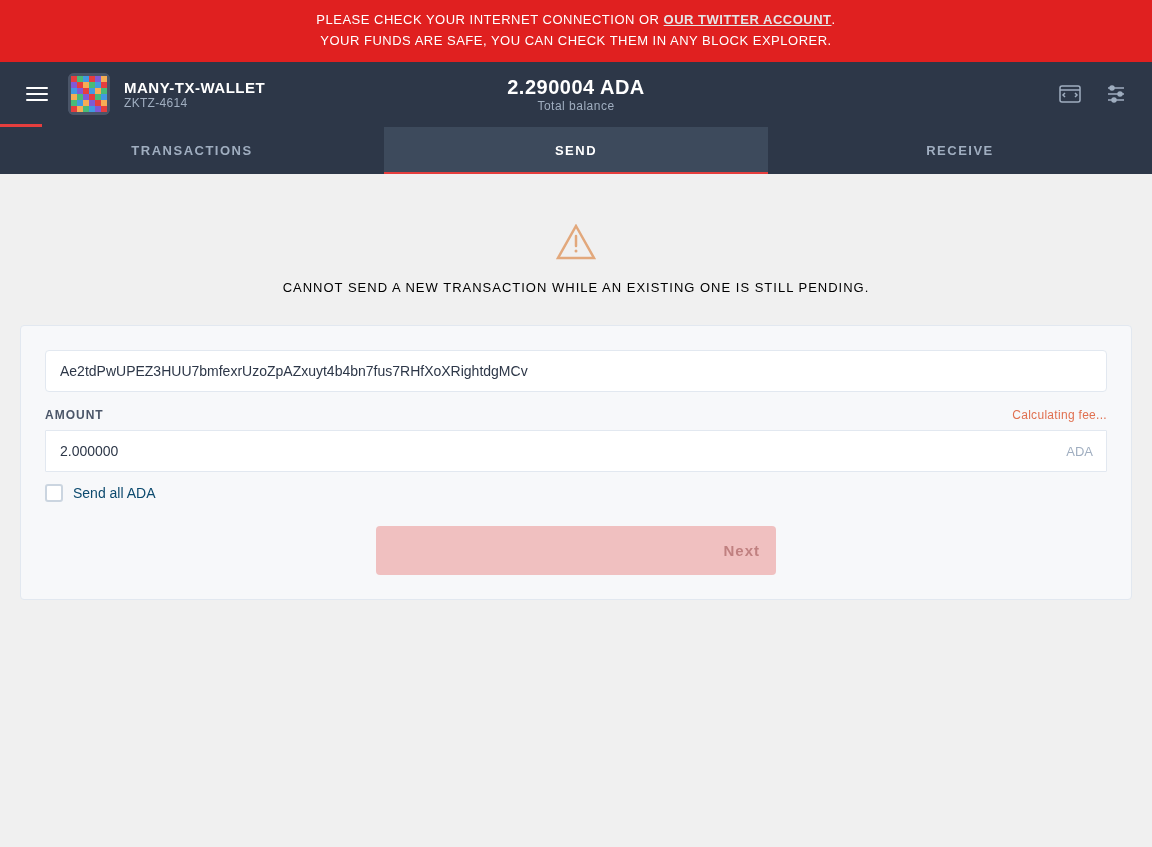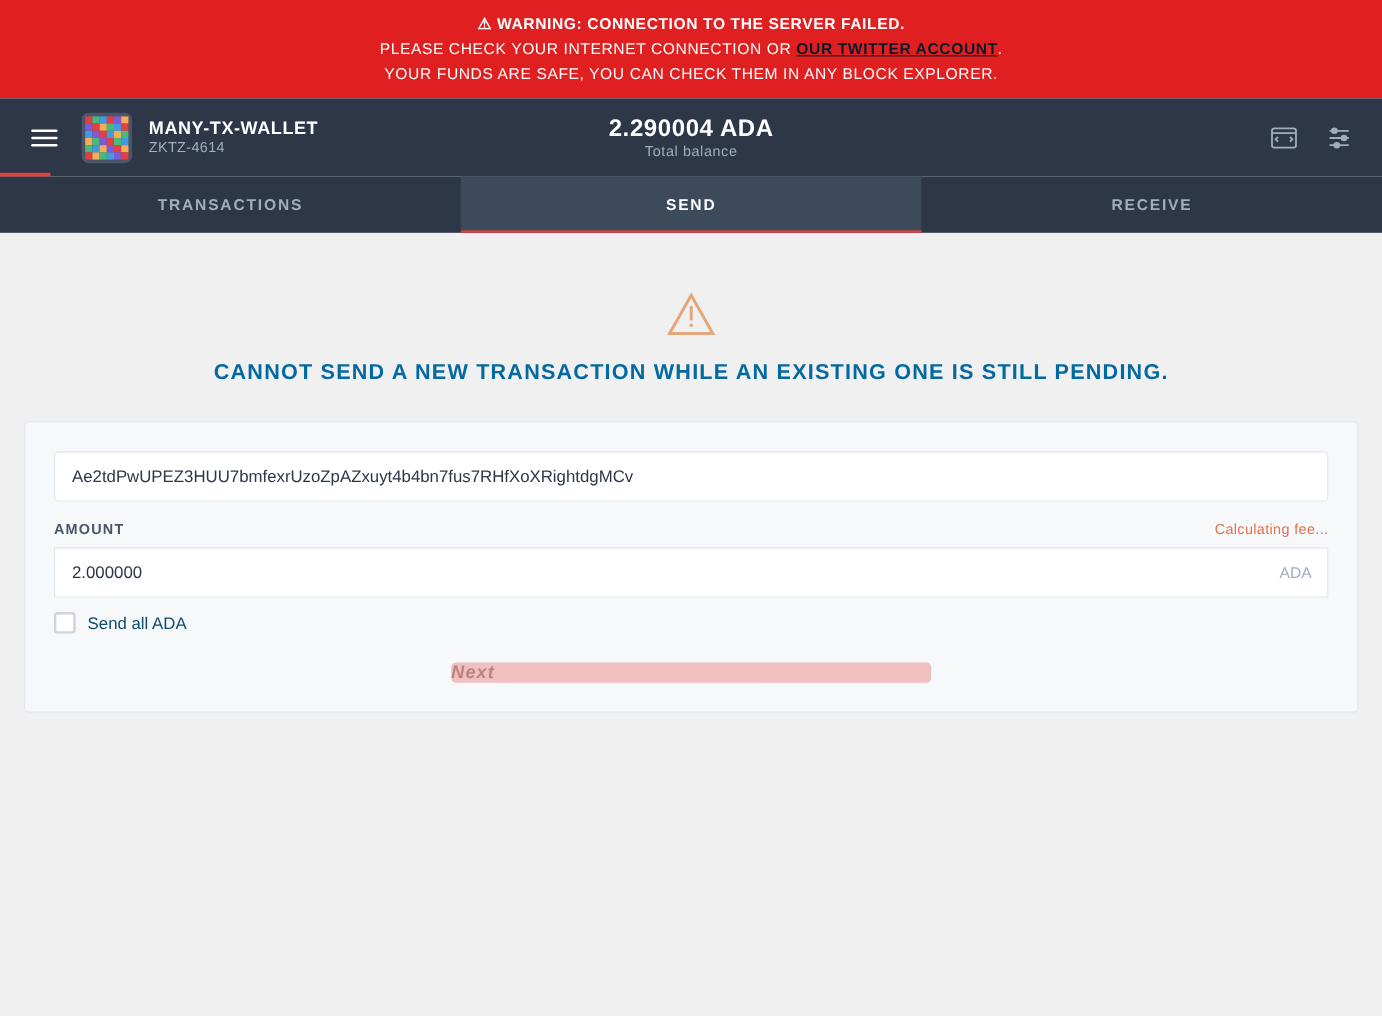--- a/index.html
+++ b/index.html
@@ -18,21 +18,21 @@
       padding: 10px 20px;
       font-size: 13px;
       line-height: 1.6;
       letter-spacing: 0.5px;
     }
     .warning-banner .warning-line1 {
       font-weight: bold;
       font-size: 13px;
     }
     .warning-banner .warning-link {
-      color: #0f172a;
+      color: #e5e5e5;
       text-decoration: underline;
       font-weight: bold;
     }
 
     
     .header {
       background: #2d3748;
       display: flex;
       align-items: center;
       padding: 17px 20px;
@@ -176,23 +176,23 @@
       text-align: center;
       padding: 20px;
       margin-bottom: 10px;
     }
     .pending-error .warning-triangle {
       color: #e2a87c;
       font-size: 32px;
       margin-bottom: 12px;
     }
     .pending-error-text {
-      color: #0369a1;
-      font-size: 18px;
-      font-weight: 700;
+      color: #000000;
+      font-size: 13px;
+      font-weight: 400;
       letter-spacing: 1px;
     }
 
     
     .form-card {
       background: #f7f8fa;
       border: 1px solid #e2e8f0;
       border-radius: 4px;
       margin: 0 20px;
       padding: 24px;
@@ -270,40 +270,36 @@
     .checkbox-label {
       font-size: 14px;
       color: #0c4a6e;
       cursor: pointer;
     }
 
     .next-btn {
       width: 400px;
       display: block;
       margin: 0 auto;
+      padding: 16px;
       background: #f0c0c0;
       color: #c08080;
       border: none;
       border-radius: 4px;
       font-size: 15px;
       font-weight: 600;
       letter-spacing: 1px;
       cursor: not-allowed;
-      text-align: left;
-      font-style: italic;
+      text-align: right;
     }
   </style>
 </head>
 <body>
 
 <div class="warning-banner">
-  <div class="warning-line1">
-    <span>⚠</span>
-    <span>WARNING: CONNECTION TO THE SERVER FAILED.</span>
-  </div>
   <div>
     <span>PLEASE CHECK YOUR INTERNET CONNECTION OR </span><a class="warning-link" href="#">OUR TWITTER ACCOUNT</a><span>.</span>
   </div>
   <div>YOUR FUNDS ARE SAFE, YOU CAN CHECK THEM IN ANY BLOCK EXPLORER.</div>
 </div>
 
 <div class="header">
 
   <div class="header-left">
     <div class="menu-icon">

